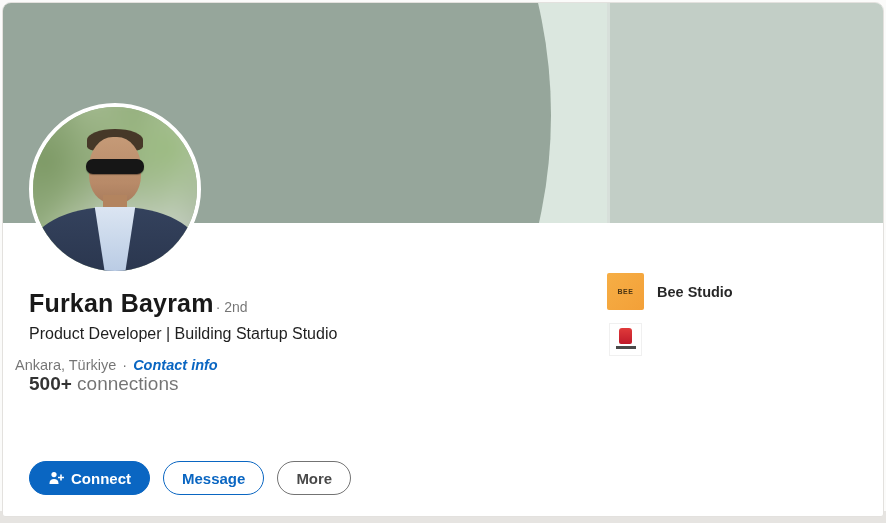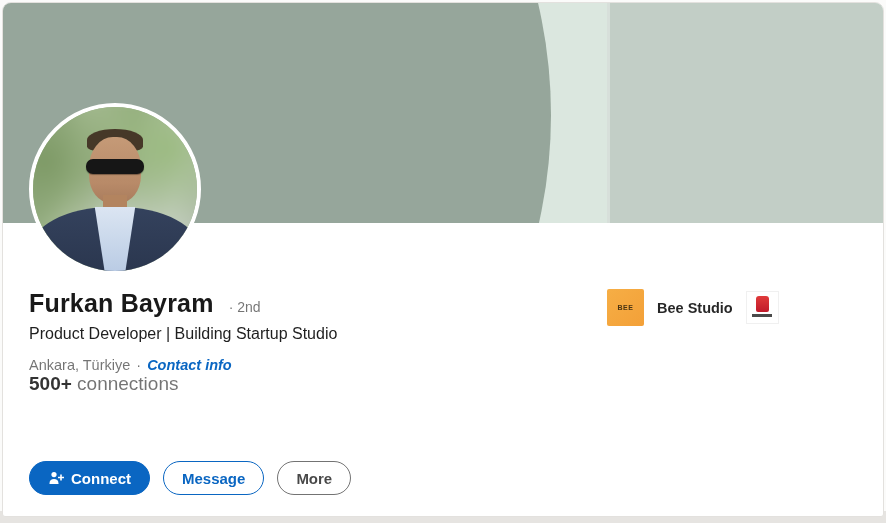--- a/index.html
+++ b/index.html
@@ -34,25 +34,25 @@
     background:#161616; border-radius:7px; box-shadow:0 1px 1px rgba(0,0,0,.35); }
   .ph-neck { position:absolute; left:50%; transform:translateX(-50%); top:88px; width:24px; height:20px;
     background:#b3845f; }
   .ph-suit { position:absolute; left:50%; transform:translateX(-50%); top:100px; width:170px; height:90px;
     background:linear-gradient(180deg,#34425d 0%,#273249 100%); border-radius:48% 48% 0 0; }
   .ph-shirt { position:absolute; left:50%; transform:translateX(-50%); top:100px; width:46px; height:66px;
     background:linear-gradient(180deg,#dbe5f2 0%,#b9cbe4 100%);
     clip-path:polygon(6% 0, 94% 0, 72% 100%, 28% 100%); }
 
   
-  .name-row { position:absolute; left:26px; top:286px; display:flex; align-items:baseline; gap:15px; }
+  .name-row { position:absolute; left:26px; top:286px; display:flex; align-items:baseline; gap:2px; }
   .name { font-size:25px; font-weight:700; color:#191919; letter-spacing:.2px; }
   .degree { font-size:14px; color:rgba(0,0,0,.55); }
   .headline { position:absolute; left:26px; top:322px; font-size:16px; color:#1f1f1f; }
-  .loc-row { position:absolute; left:26px; top:354px; font-size:14.5px; color:rgba(0,0,0,.55);
+  .loc-row { position:absolute; left:12px; top:354px; font-size:14.5px; color:rgba(0,0,0,.55);
     display:flex; align-items:flex-start; gap:6px; }
   .contact-link { color:#0a66c2; font-weight:700; text-decoration:none; cursor:pointer;font-style:italic; }
   .conn-row { position:absolute; left:26px; top:370px; font-size:19px; cursor:pointer; }
   .conn-strong { font-weight:700; color:rgba(0,0,0,.8); }
   .conn-rest { color:rgba(0,0,0,.55); }
 
   
   .mutual-row { position:absolute; left:26px; top:408px; display:flex; align-items:center; cursor:pointer; }
   .mav { width:30px; height:30px; border-radius:50%; border:2px solid #fff; display:inline-block; }
   .mav1 { background:
@@ -69,21 +69,21 @@
   .btn-row { position:absolute; left:26px; top:458px; display:flex; align-items:center; gap:13px; }
   .btn { height:34px; padding:12px 18px; border-radius:17px; font-size:15px; font-weight:700;
     display:inline-flex; align-items:center; gap:7px; cursor:pointer; background:transparent;
     font-family:inherit; }
   .btn.primary { background:#0a66c2; color:#fff; border:1px solid #0a66c2; }
   .btn.outline-blue { border:1.5px solid #0a66c2; color:#0a66c2; }
   .btn.outline-gray { border:1.5px solid rgba(0,0,0,.55); color:rgba(0,0,0,.72); }
   .btn svg { display:block; }
 
   
-  .right-col { position:absolute; left:604px; top:286px; display:flex; gap:11px; }
+  .right-col { position:absolute; left:604px; top:270px; display:flex; flex-direction:column; gap:11px; }
   .aff-row { display:flex; align-items:center; cursor:pointer; }
   .logo-bee { width:37px; height:37px; background:linear-gradient(135deg,#f6ae45 0%,#f3a038 100%);
     border-radius:2px; display:flex; align-items:center; justify-content:center; }
   .logo-bee i { font-style:normal; font-size:7px; font-weight:700; color:#4a3413; letter-spacing:.5px; }
   .logo-hac { width:33px; height:33px; margin:2px; background:#fff; border:1px solid #f0f0f0;
     display:flex; flex-direction:column; align-items:center; justify-content:flex-start; padding-top:4px; }
   .hac-emblem { width:13px; height:16px; background:linear-gradient(180deg,#e03a3a 0%,#c01a2a 100%);
     border-radius:3px 3px 2px 2px; }
   .hac-base { width:20px; height:3px; background:#4a4a4a; margin-top:2px; }
   .aff-label { margin-left:13px; font-size:14.5px; font-weight:700; color:rgba(0,0,0,.85); }

